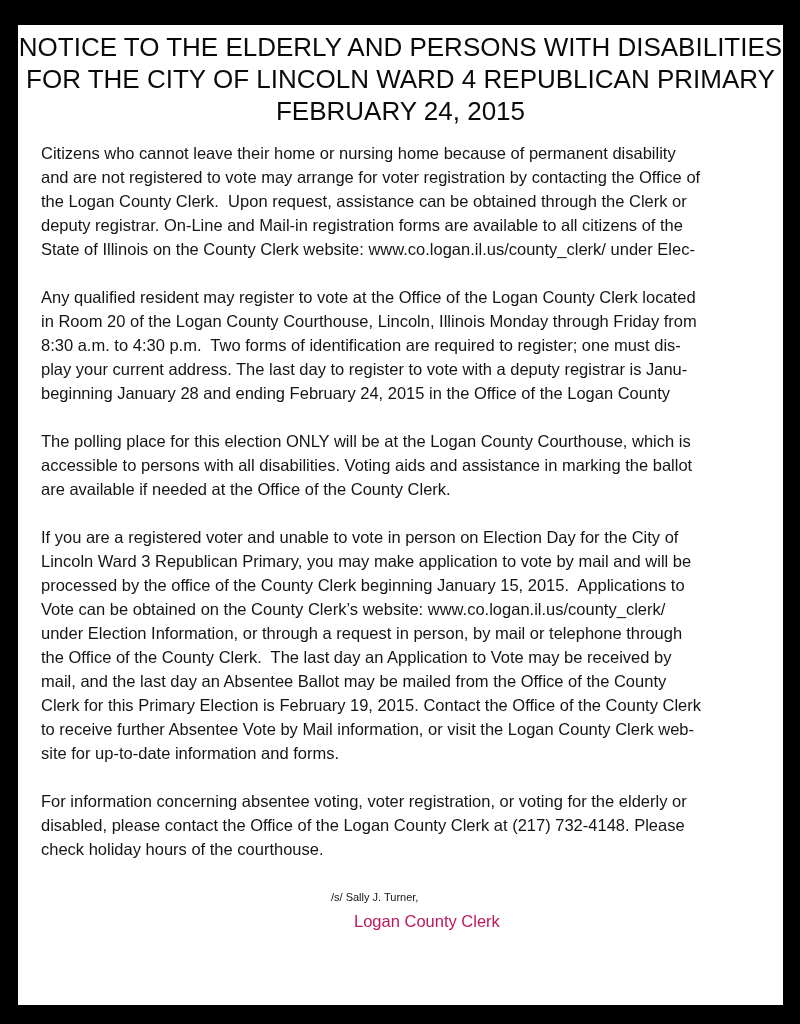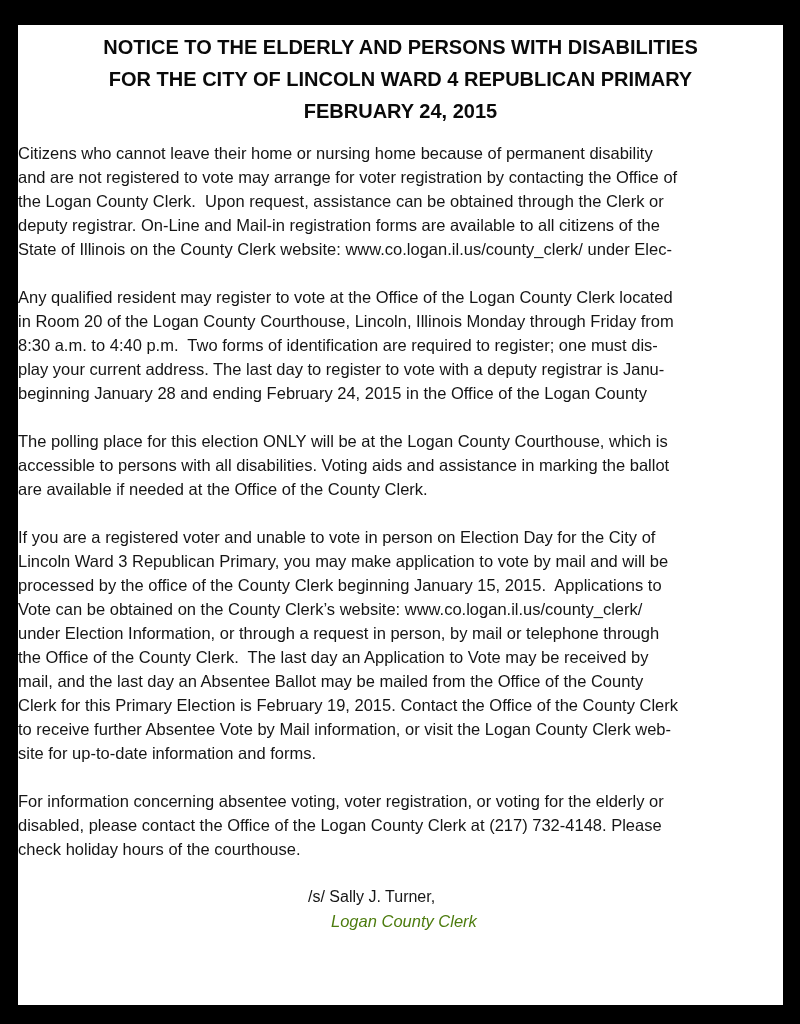--- a/index.html
+++ b/index.html
@@ -24,58 +24,57 @@
     height: 980px;
     background: #ffffff;
     overflow: hidden;
     color: #111111;
   }
   .title-block {
     margin-top: 6px;
     text-align: center;
   }
   .title-line {
-    font-size: 20px;
-    font-weight: bold;
+    font-size: 26px;
+    font-weight: normal;
     line-height: 32px;
     white-space: pre;
     color: #0a0a0a;
   }
   .body-block {
     margin-top: 14px;
-    padding-left: 0;
+    padding-left: 23px;
     padding-right: 10px;
   }
   .paragraph {
     margin: 0 0 24px 0;
     padding: 0;
   }
   .text-line {
     font-size: 16.5px;
     line-height: 24px;
     white-space: pre;
     color: #151515;
   }
   .signature-block {
     margin-top: 20px;
   }
   .sig-name {
-    font-size: 16px;
+    font-size: 11px;
     line-height: 24px;
     white-space: pre;
     padding-left: 290px;
     color: #151515;
   }
   .sig-title {
     font-size: 16.5px;
     line-height: 24px;
     white-space: pre;
     padding-left: 313px;
-    color: #4d7c0f;
-    font-style: italic;
+    color: #be185d;
   }
 </style>
 </head>
 <body>
 
 <div class="page">
   <div class="paper">
 
     <header class="title-block">
         <div class="title-line">NOTICE TO THE ELDERLY AND PERSONS WITH DISABILITIES</div>
@@ -89,21 +88,21 @@
           <div class="text-line">Citizens who cannot leave their home or nursing home because of permanent disability</div>
           <div class="text-line">and are not registered to vote may arrange for voter registration by contacting the Office of</div>
           <div class="text-line">the Logan County Clerk.  Upon request, assistance can be obtained through the Clerk or</div>
           <div class="text-line">deputy registrar. On-Line and Mail-in registration forms are available to all citizens of the</div>
           <div class="text-line">State of Illinois on the County Clerk website: www.co.logan.il.us/county_clerk/ under Elec-</div>
         </div>
 
       <div class="paragraph">
           <div class="text-line">Any qualified resident may register to vote at the Office of the Logan County Clerk located</div>
           <div class="text-line">in Room 20 of the Logan County Courthouse, Lincoln, Illinois Monday through Friday from</div>
-          <div class="text-line">8:30 a.m. to 4:40 p.m.  Two forms of identification are required to register; one must dis-</div>
+          <div class="text-line">8:30 a.m. to 4:30 p.m.  Two forms of identification are required to register; one must dis-</div>
           <div class="text-line">play your current address. The last day to register to vote with a deputy registrar is Janu-</div>
           <div class="text-line">beginning January 28 and ending February 24, 2015 in the Office of the Logan County</div>
         </div>
 
       <div class="paragraph">
           <div class="text-line">The polling place for this election ONLY will be at the Logan County Courthouse, which is</div>
           <div class="text-line">accessible to persons with all disabilities. Voting aids and assistance in marking the ballot</div>
           <div class="text-line">are available if needed at the Office of the County Clerk.</div>
         </div>
 

